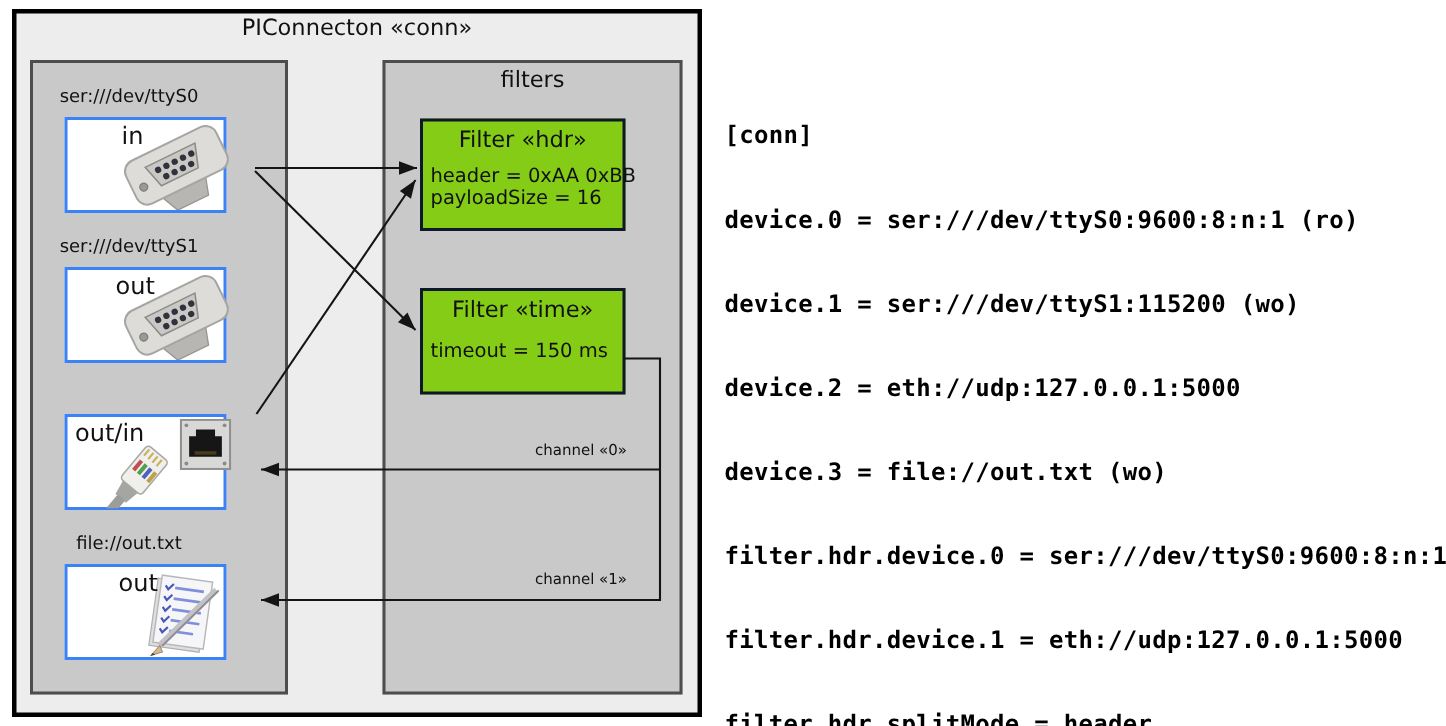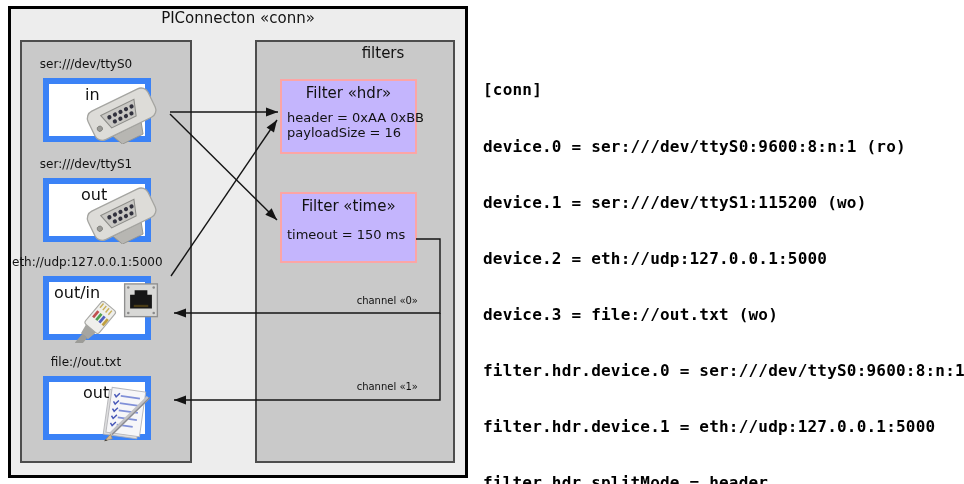--- a/index.html
+++ b/index.html
@@ -7,30 +7,30 @@
           font-family:"DejaVu Sans",sans-serif;color:#111;overflow:hidden;}
   .abs{position:absolute;}
   
   .outer-box{left:8px;top:6px;width:460px;height:472px;background:#ededed;
              border:3px solid #000;box-sizing:border-box;}
   .diagram-title{left:8px;top:9px;width:460px;text-align:center;font-size:15px;}
   
   .col{position:absolute;background:#c9c9c9;border:2px solid #4d4d4d;box-sizing:border-box;}
   .col-devices{left:20px;top:40px;width:172px;height:423px;}
   .col-filters{left:255px;top:40px;width:200px;height:423px;}
-  .filters-title{left:255px;top:44px;width:200px;text-align:center;font-size:15px;padding-left:28px;}
+  .filters-title{left:255px;top:44px;width:200px;text-align:center;font-size:15px;}
   
   .dev-label{left:12px;width:148px;text-align:center;font-size:12px;white-space:nowrap;}
-  .dev-box{left:43px;width:108px;height:64px;background:#fff;border:6px solid #3b82f6;
+  .dev-box{left:43px;width:108px;height:64px;background:#fff;border:2px solid #3b82f6;
            box-sizing:border-box;z-index:1;padding-left:44px;}
   .port{position:absolute;top:1px;font-size:16px;z-index:2;}
   .dev-icon{position:absolute;z-index:1;}
   
-  .filter-box{position:absolute;left:280px;width:137px;background:#c4b5fd;
-              border:2px solid #fca5a5;box-sizing:border-box;z-index:1;}
+  .filter-box{position:absolute;left:280px;width:137px;background:#84cc16;
+              border:2px solid #0f172a;box-sizing:border-box;z-index:1;}
   .filter-title{margin-top:3px;text-align:center;font-size:15px;}
   .attrs{position:absolute;left:5px;font-size:13px;line-height:15px;white-space:nowrap;}
   .attrs-hdr{top:29px;}
   .attrs-time{top:33px;}
   
   .chan-label{left:298px;width:120px;text-align:right;font-size:10px;white-space:nowrap;}
   
   .overlay{position:absolute;left:0;top:0;pointer-events:none;z-index:3;}
   
   .config-heading{left:483px;top:6px;font:bold 14px "DejaVu Sans Mono",monospace;
@@ -125,21 +125,20 @@
   </div>
 
   <div class="abs dev-label" style="top:157px">ser:///dev/ttyS1</div>
   <div class="abs dev-box" style="top:178px">
     <span class="port" style="left:32px">out</span>
     <svg class="dev-icon" style="left:24px;top:2px" width="98" height="58">
         <use href="#icon-db9"></use>
       </svg>
   </div>
 
-  <div class="abs dev-label" style="top:255px">eth://udp:127.0.0.1:5000</div>
   <div class="abs dev-box" style="top:276px">
     <span class="port" style="left:5px">out/in</span>
     <svg class="dev-icon" style="left:10px;top:1px" width="104" height="60">
         <use href="#icon-eth"></use>
       </svg>
   </div>
 
   <div class="abs dev-label" style="top:355px">file://out.txt</div>
   <div class="abs dev-box" style="top:376px">
     <span class="port" style="left:34px">out</span>

